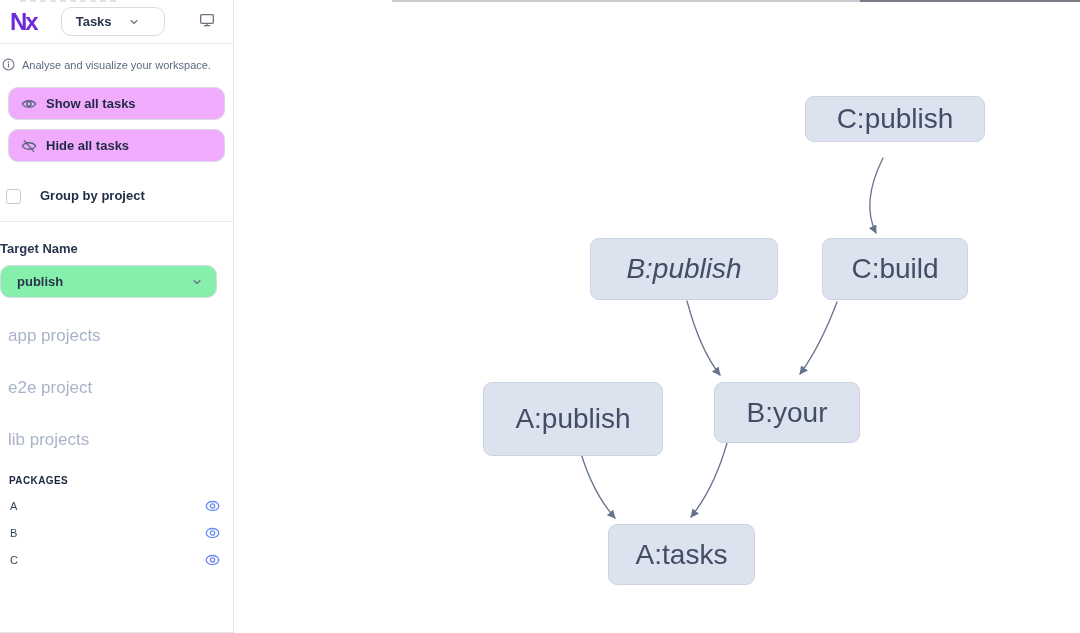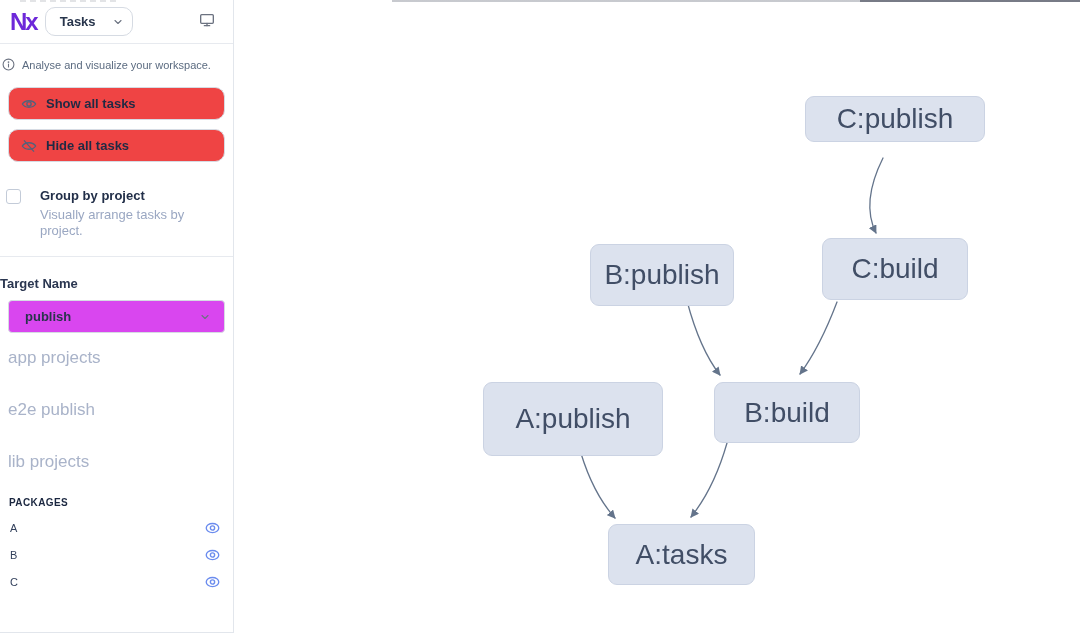--- a/index.html
+++ b/index.html
@@ -15,62 +15,62 @@
     width:234px; flex:0 0 234px; background:#fff;
     border-right:1px solid #e2e6ec; border-bottom:1px solid #e2e6ec;
     display:flex; flex-direction:column; position:relative; z-index:2;
   }
   .sb-header {
     height:44px; flex:0 0 44px; border-bottom:1px solid #e7eaef;
     display:flex; align-items:center; padding:0 18px 0 10px;
   }
   .logo { font-weight:800; font-size:24px; letter-spacing:-2px; color:#6d28d9; line-height:1; }
   .view-select {
-    margin-left:8px; display:flex; align-items:center; gap:16px;
+    margin-left:24px; display:flex; align-items:center; gap:16px;
     border:1px solid #d6dbe3; border-radius:10px; background:#fff;
-    padding:6px 8px 6px 14px; font-size:13px; font-weight:700; color:#28354c;
+    padding:6px 24px 6px 14px; font-size:13px; font-weight:700; color:#28354c;
     cursor:pointer; font-family:inherit;
   }
   .icon-gray { color:#6b7280; display:inline-flex; }
   .monitor-btn { margin-left:auto; background:none; border:none; display:inline-flex; cursor:pointer; color:#6b7280; }
 
   .info-row {
     display:flex; align-items:center; gap:7px; padding:14px 8px 12px 2px;
     font-size:11px; color:#5b6b80;
   }
   .sb-btn {
     margin:0 8px; display:flex; align-items:center; gap:9px;
-    height:33px; border:1px solid #d6dbe3; border-radius:10px; background:#ef4444;
+    height:33px; border:1px solid #d6dbe3; border-radius:10px; background:#f0abfc;
     padding:0 12px; font-size:13px; font-weight:700; color:#1f2a44;
     cursor:pointer; font-family:inherit;
   }
   .sb-btn + .sb-btn { margin-top:9px; }
   .sb-btn:first-of-type { margin-top:4px; }
   .sb-btn .icon-gray { color:#51627c; }
 
   .checkbox-block { display:flex; gap:19px; margin:26px 8px 0 6px; }
   .checkbox {
     width:15px; height:15px; flex:0 0 15px; margin-top:1px;
     border:1px solid #c3cbd8; border-radius:3px; background:#fff; cursor:pointer;
   }
   .checkbox-label { font-size:13px; font-weight:700; color:#222f49; line-height:16px; }
   .checkbox-desc { font-size:13px; color:#9aa7c2; margin-top:3px; line-height:16px; }
 
   .divider { border-top:1px solid #e7eaef; margin-top:17px; }
 
   .field-label { margin:19px 0 0; font-size:13px; font-weight:700; color:#2a3650; }
   .select-box {
-    margin:9px 8px 0; height:33px; border:1px solid #d6dbe3; border-radius:4px;
-    background:#d946ef; display:flex; align-items:center; justify-content:space-between;
+    margin:9px 0 0; height:33px; border:1px solid #d6dbe3; border-radius:10px;
+    background:#86efac; display:flex; align-items:center; justify-content:space-between;
     padding:0 13px 0 16px; font-size:13px; font-weight:700; color:#28354c; cursor:pointer;
     font-family:inherit; width:calc(100% - 16px);
   }
 
   .section-header { margin:34px 8px 0; font-size:17px; color:#a9b3c9; line-height:18px; }
-  .section-header:first-child { margin-top:16px; }
+  .section-header:first-child { margin-top:29px; }
 
   .packages-heading {
     margin:26px 8px 0 9px; font-size:10px; font-weight:800; color:#1b2740; letter-spacing:.4px;
   }
   .pkg-list { margin-top:6px; }
   .pkg-row {
     display:flex; align-items:center; justify-content:space-between;
     height:27px; padding:0 13px 0 10px;
   }
   .pkg-name { font-size:11px; color:#33415c; }
@@ -150,39 +150,38 @@
             <line x1="4.5" y1="3.5" x2="19.5" y2="20.5"></line>
           </svg>
       </span>
       <span>Hide all tasks</span>
     </button>
 
     <div class="checkbox-block">
       <div class="checkbox"></div>
       <div>
         <div class="checkbox-label">Group by project</div>
-        <div class="checkbox-desc">Visually arrange tasks by project.</div>
       </div>
     </div>
 
     <div class="divider"></div>
 
     <div class="field-label">Target Name</div>
     <button class="select-box">
       <span>publish</span>
       <span class="icon-gray">
         <svg width="12" height="12" viewBox="0 0 24 24" fill="none" stroke="currentColor" stroke-width="2.2" stroke-linecap="round" stroke-linejoin="round">
             <polyline points="6 9 12 15 18 9"></polyline>
           </svg>
       </span>
     </button>
 
     <div>
         <div class="section-header">app projects</div>
-        <div class="section-header">e2e publish</div>
+        <div class="section-header">e2e project</div>
         <div class="section-header">lib projects</div>
       </div>
 
     <div class="packages-heading">PACKAGES</div>
     <div class="pkg-list">
         <div class="pkg-row">
           <span class="pkg-name">A</span>
           <button class="pkg-eye">
             <svg width="15" height="12" viewBox="0 0 24 18" fill="none" stroke="currentColor" stroke-width="2.2">
               <ellipse cx="12" cy="9" rx="10" ry="7.3"></ellipse>
@@ -219,23 +218,23 @@
           <path d="M0,0 L10,5 L0,10 z"></path>
         </marker>
       </defs>
     <path d="M 649 158 C 635 186 631 211 642 233" class="edge" marker-end="url(#arrowhead)"></path>
         <path d="M 453 301 C 461 331 471 356 486 375" class="edge" marker-end="url(#arrowhead)"></path>
         <path d="M 603 302 C 592 331 580 355 566 374" class="edge" marker-end="url(#arrowhead)"></path>
         <path d="M 344 443 C 352 473 364 499 381 518" class="edge" marker-end="url(#arrowhead)"></path>
         <path d="M 493 443 C 485 471 473 497 457 517" class="edge" marker-end="url(#arrowhead)"></path>
       </svg>
   <div class="task-node" style="left: 571px; top: 96px; width: 180px; height: 46px;">C:publish</div>
-      <div class="task-node" style="left: 356px; top: 244px; width: 144px; height: 62px;">B:publish</div>
+      <div class="task-node" style="left: 356px; top: 238px; width: 188px; height: 62px; font-style: italic;">B:publish</div>
       <div class="task-node" style="left: 588px; top: 238px; width: 146px; height: 62px;">C:build</div>
       <div class="task-node" style="left: 249px; top: 382px; width: 180px; height: 74px;">A:publish</div>
-      <div class="task-node" style="left: 480px; top: 382px; width: 146px; height: 61px;">B:build</div>
+      <div class="task-node" style="left: 480px; top: 382px; width: 146px; height: 61px;">B:your</div>
       <div class="task-node" style="left: 374px; top: 524px; width: 147px; height: 61px;">A:tasks</div>
     </main>
 
 </div>
 
 <div class="top-artifact a1"></div>
 <div class="top-artifact a2"></div>
 
 </body></html>

